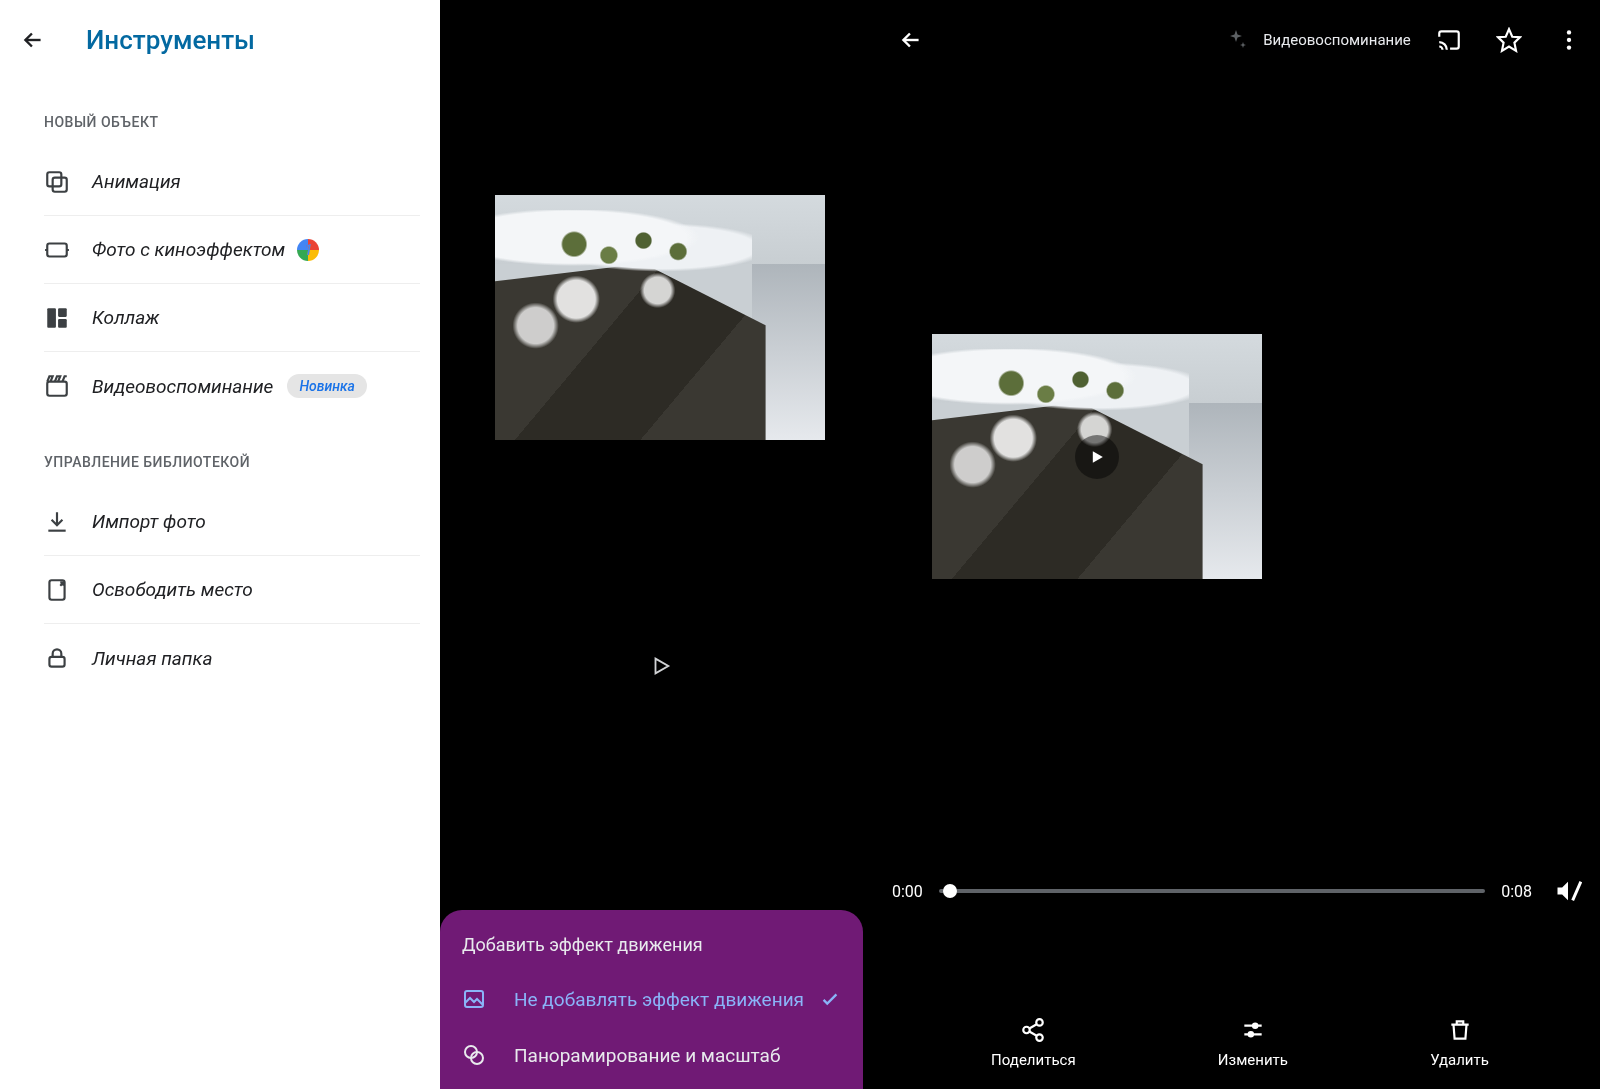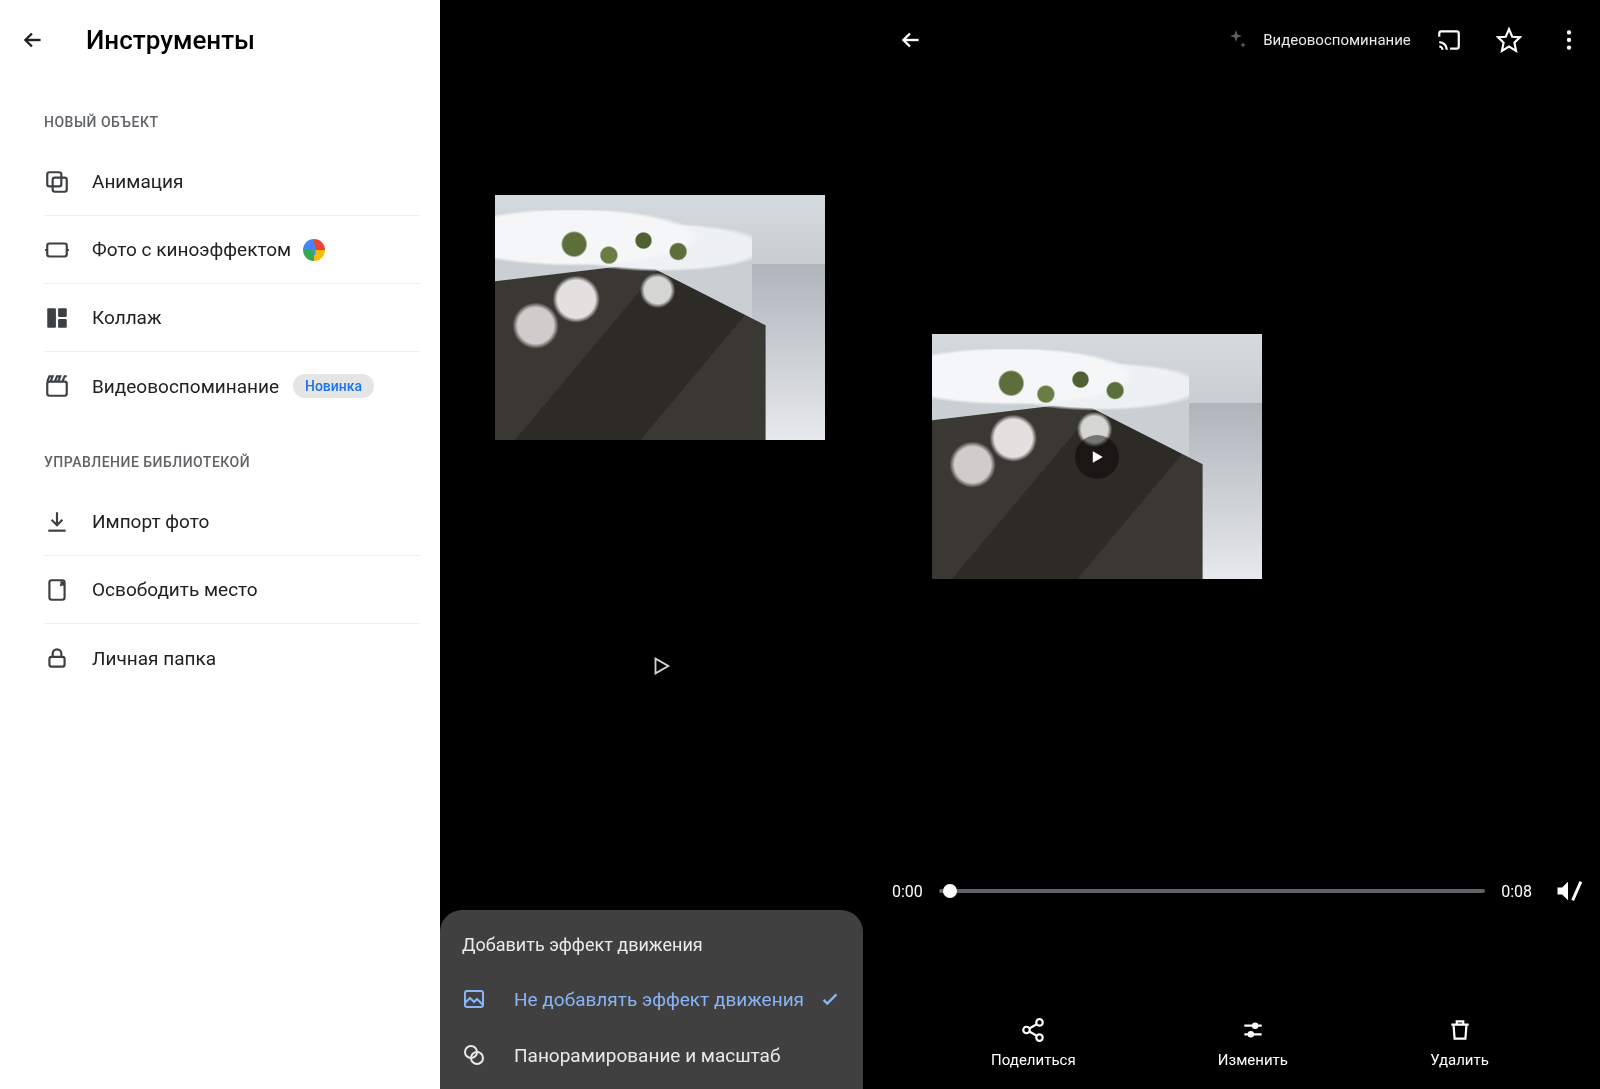--- a/index.html
+++ b/index.html
@@ -2,24 +2,24 @@
 <html><head>
 <meta charset="utf-8">
 <style>
   * { box-sizing: border-box; margin: 0; padding: 0; font-family: Roboto, Arial, sans-serif; }
   body { width: 1600px; height: 1089px; display: flex; background: #000; overflow: hidden; }
 
   
   .left-panel { width: 440px; height: 100%; background: #fff; display: flex; flex-direction: column; }
   .lp-header { display: flex; align-items: center; height: 80px; padding: 0 20px; }
   .lp-header .back { cursor: pointer; }
-  .lp-title { font-size: 26px; font-weight: 500; color: #000000; margin-left: 40px; }
+  .lp-title { font-size: 26px; font-weight: 500; color: #0369a1; margin-left: 40px; }
   .lp-section { padding: 0 20px; margin-left: 24px; }
   .lp-section-title { font-size: 14px; letter-spacing: .5px; color: #5f6368; font-weight: 500; margin: 34px 0 18px 0; }
-  .lp-item { display: flex; align-items: center; height: 68px; border-bottom: 1px solid #eee; cursor: pointer; }
+  .lp-item { display: flex; align-items: center; height: 68px; border-bottom: 1px solid #eee; cursor: pointer; font-style: italic; }
   .lp-item:last-child { border-bottom: none; }
   .lp-item .icon { width: 26px; height: 26px; color: #3c4043; flex: 0 0 26px; }
   .lp-item .label { margin-left: 22px; font-size: 19px; color: #202124; }
   .google-one-badge {
      width:22px;height:22px;border-radius:50%;
      background: conic-gradient(#ea4335 0 25%, #fbbc05 25% 50%, #34a853 50% 75%, #4285f4 75% 100%);
      padding:2px; margin-left:12px; display:flex;align-items:center;justify-content:center;
   }
   .google-one-badge span{
     width:100%;height:100%;border-radius:50%;background:#fff;display:flex;align-items:center;justify-content:center;
@@ -61,21 +61,21 @@
   .snow-top{position:absolute;left:0;top:6%;width:78%;height:28%;
     background: radial-gradient(ellipse at 30% 40%,#f4f6f8 0 45%,transparent 50%),
                 radial-gradient(ellipse at 65% 55%,#eef1f4 0 40%,transparent 46%);
     filter: blur(.4px);
   }
 
   .mid-play{position:absolute;left:210px;top:655px;color:#e8eaed;opacity:.9;}
 
   
   .sheet{
-    position:absolute;left:0;right:17px;bottom:0; background:#404040;
+    position:absolute;left:0;right:17px;bottom:0; background:#701a75;
     border-top-left-radius:22px;border-top-right-radius:22px; padding:24px 0 6px 0;
   }
   .sheet-title{color:#e8eaed;font-size:18px;font-weight:400;padding:0 22px 16px 22px;}
   .sheet-item{display:flex;align-items:center;padding:16px 22px;cursor:pointer;}
   .sheet-item .icon{width:24px;height:24px;flex:0 0 24px;}
   .sheet-item .label{margin-left:28px;font-size:19px;}
   .sheet-item.selected .label{color:#8ab4f8;}
   .sheet-item.selected .icon{color:#8ab4f8;}
   .sheet-item .label{color:#e8eaed;}
   .sheet-item .icon{color:#e8eaed;}

